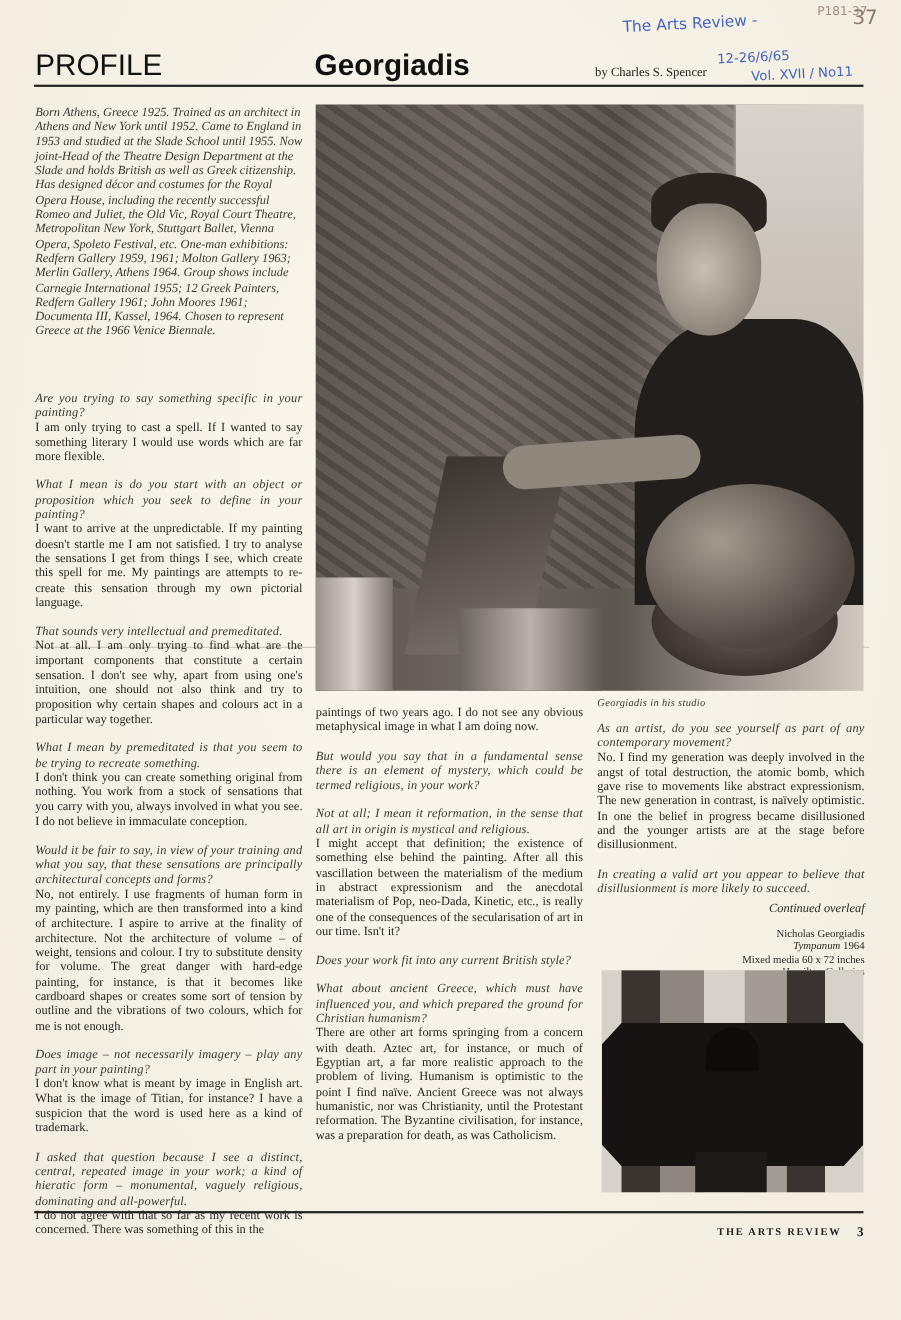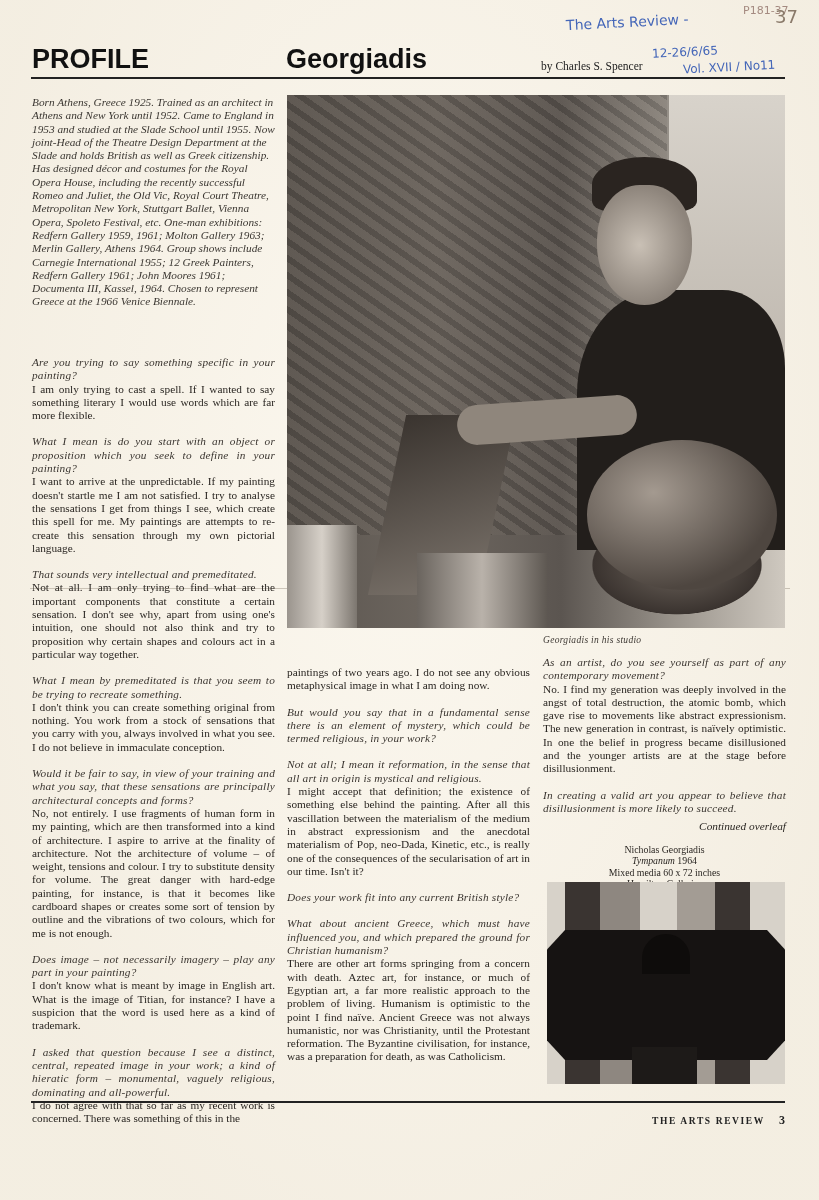--- a/index.html
+++ b/index.html
@@ -10,21 +10,21 @@
     color: #2a2622;
   }
   .page-shadow {
     position: absolute; left: 0; top: 0; right: 0; bottom: 0;
     background: radial-gradient(ellipse at 50% 40%, rgba(255,252,245,0.6), rgba(230,220,200,0.15) 80%);
     pointer-events: none;
   }
   .abs { position: absolute; }
   .hdr-profile {
     left: 32px; top: 44px; font-family: "Liberation Sans", "DejaVu Sans", sans-serif;
-    font-weight: bold; font-size: 27px; color: #111; letter-spacing: 0px;
+    font-weight: normal; font-size: 27px; color: #111; letter-spacing: 0px;
   }
   .hdr-name {
     left: 286px; top: 44px; font-family: "Liberation Sans", "DejaVu Sans", sans-serif;
     font-weight: bold; font-size: 27px; color: #111;
   }
   .hdr-by { left: 541px; top: 60px; font-size: 11.5px; color: #222; }
   .rule-top { left: 31px; top: 77px; width: 754px; height: 2px; background: #222; }
   .rule-bottom { left: 31px; top: 1101px; width: 754px; height: 2px; background: #222; }
   .hand { font-family: "DejaVu Sans", sans-serif; color: #4466b8; font-size: 12px; transform: rotate(-3deg); }
   .hand-title { left: 566px; top: 14px; font-size: 14px; }
@@ -57,21 +57,21 @@
   .photo .hair { position:absolute; left:305px; top:62px; width:105px; height:55px; border-radius: 50% 50% 20% 20%; background:#2a2420; }
   .photo .body { position:absolute; left:290px; top:195px; width:208px; height:260px; border-radius: 40% 30% 0 0; background:#221e1b; }
   .photo .arm { position:absolute; left:170px; top:305px; width:180px; height:40px; border-radius:20px; background:#8f867c; transform: rotate(-4deg); }
   .photo .knee { position:absolute; left:300px; top:345px; width:190px; height:150px; border-radius: 50%; background: radial-gradient(ellipse at 35% 35%, #a49a90, #4e4640 70%); }
   .photo .pot1 { position:absolute; left:0; top:430px; width:70px; height:103px; background: linear-gradient(90deg,#9a948d,#d6d0c8,#7c766f); }
   .photo .pot2 { position:absolute; left:130px; top:458px; width:130px; height:75px; background: linear-gradient(90deg,#6a645e,#b9b2aa,#5e5852); }
   .photo .cloth { position:absolute; left:100px; top:320px; width:110px; height:180px; background: linear-gradient(160deg,#3a342f,#7c746c); transform: skewX(-12deg); }
   .caption { left: 543px; top: 635px; font-size: 9.5px; font-style: italic; color: #3d3833; letter-spacing: 0.3px; }
   .col3-text { top: 656px; }
   .cont { text-align: right; font-style: italic; margin-top: -8px; margin-bottom: 10px; }
-  .credit { text-align: center; font-size: 9.8px; line-height: 11.6px; font-family: Liberation Serif, serif; }
+  .credit { text-align: right; font-size: 9.8px; line-height: 11.6px; font-family: Liberation Serif, serif; }
   .artwork {
     left: 547px; top: 882px; width: 238px; height: 202px; background:#d7d2c9; overflow:hidden;
   }
   .artwork .band { position:absolute; top:0; height:202px; }
   .artwork .oct { position:absolute; background:#161312; }
   .footer { left: 652px; top: 1116px; font-size: 9.5px; letter-spacing: 1.6px; font-weight: bold; color: #222; }
   .pageno { left: 779px; top: 1113px; font-size: 12px; font-weight: bold; color: #222; }
   .crease { position:absolute; left:30px; top:588px; width:760px; height:1px; background: rgba(120,110,95,0.35); }
 </style>
 </head>
@@ -131,21 +131,21 @@
   <div class="hair"></div>
   <div class="face"></div>
   <div class="cloth"></div>
   <div class="arm"></div>
   <div class="knee"></div>
   <div class="pot1"></div>
   <div class="pot2"></div>
 </div>
 <div class="abs caption">Georgiadis in his studio</div>
 
-<div class="col col2" style="top:642px;margin-top:24px;">
+<div class="col col2" style="top:642px;">
   <div class="qa">
     <div class="a">paintings of two years ago. I do not see any obvious metaphysical image in what I am doing now.</div>
   </div>
   <div class="qa">
     <div class="q">But would you say that in a fundamental sense there is an element of mystery, which could be termed religious, in your work?</div>
   </div>
   <div class="qa">
     <div class="q">Not at all; I mean it reformation, in the sense that all art in origin is mystical and religious.</div>
     <div class="a">I might accept that definition; the existence of something else behind the painting. After all this vascillation between the materialism of the medium in abstract expressionism and the anecdotal materialism of Pop, neo-Dada, Kinetic, etc., is really one of the consequences of the secularisation of art in our time. Isn't it?</div>
   </div>

